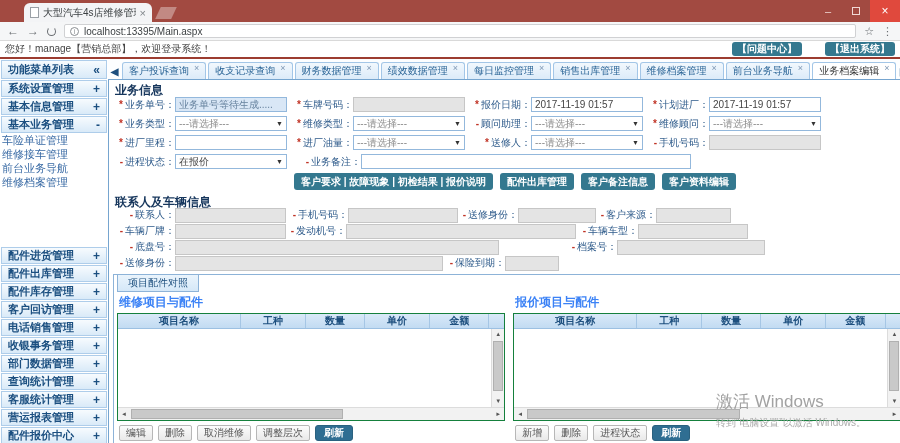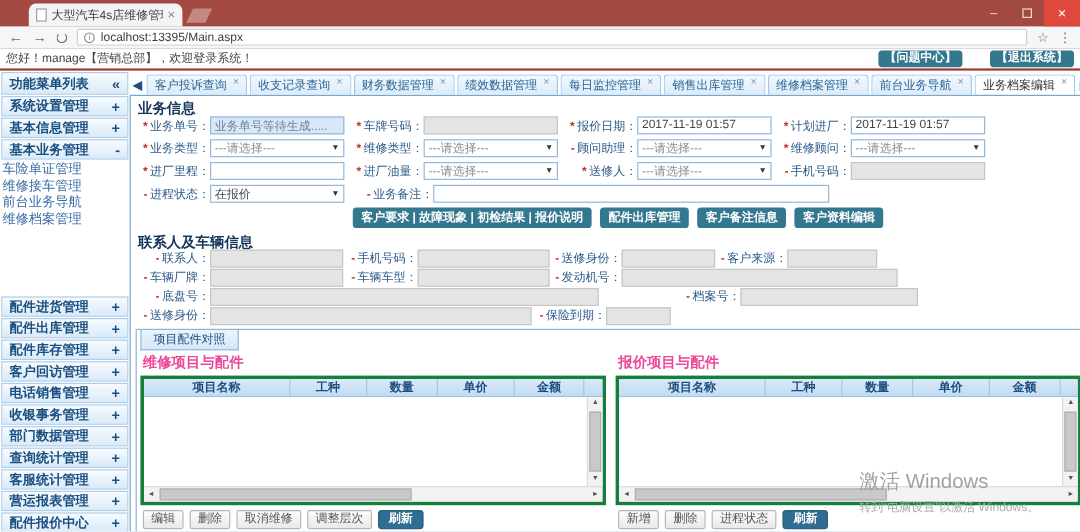--- a/index.html
+++ b/index.html
@@ -71,22 +71,22 @@
   .col { display:flex; align-items:center; margin-right:4px; }
 
   .btnrow { display:flex; gap:7px; padding:2px 0 2px 185px; height:21px; flex:none; }
   .tealbtn { background:#34788f; color:#fff; font-size:10px; font-weight:bold; border:none; border-radius:3px; padding:2px 7px; white-space:nowrap; line-height:12px; }
 
   
   .items-panel { margin:3px 4px 0 4px; border:1px solid #8db3d8; flex:none; }
   .ip-tab { display:inline-block; margin:0 0 0 3px; border:1px solid #8db3d8; border-top:none; background:linear-gradient(#eaf4fc,#d5e8f8); padding:1px 10px; font-size:10px; color:#1d4f7e; }
   .tables { display:flex; gap:8px; padding:0 3px; }
   .tblock { flex:1; min-width:0; }
-  .tblock-title { font-size:12px; font-weight:bold; color:#ec4899; padding:2px 0 2px 2px; }
-  .tbl { border:3px solid #15803d; height:108px; display:flex; flex-direction:column; background:#fff; }
+  .tblock-title { font-size:12px; font-weight:bold; color:#3b82f6; padding:2px 0 2px 2px; }
+  .tbl { border:1px solid #15803d; height:108px; display:flex; flex-direction:column; background:#fff; }
   .thead { display:flex; height:15px; flex:none; background:linear-gradient(#d9e9f8,#c2dbf2); border-bottom:1px solid #9cc0e2; }
   .th { border-right:1px solid #a5c6e5; font-size:10px; font-weight:bold; color:#1d4f7e; display:flex; align-items:center; justify-content:center; overflow:hidden; }
   .th:last-child { border-right:none; }
   .tbody { flex:1; position:relative; background:#fff; }
   .vscroll { position:absolute; right:0; top:0; bottom:0; width:13px; background:#f2f2f2; border-left:1px solid #dcdcdc; }
   .vscroll .up,.vscroll .dn { position:absolute; left:0; right:0; height:11px; font-size:6px; color:#555; text-align:center; line-height:11px; }
   .vscroll .up{top:0}.vscroll .dn{bottom:0}
   .vscroll .thumb { position:absolute; left:1px; right:1px; top:12px; height:50px; background:#c9c9c9; border:1px solid #b0b0b0; }
   .hscroll { height:13px; flex:none; background:#f2f2f2; border-top:1px solid #dcdcdc; position:relative; }
   .hscroll .lf,.hscroll .rt { position:absolute; top:0; bottom:0; width:12px; font-size:6px; color:#555; text-align:center; line-height:12px; }
@@ -380,26 +380,26 @@
             <span class="flabel w56"><i class="req">-</i><span>客户来源：</span></span>
             <span class="fld gray f75"></span>
           </span>
       </div>
       <div class="frow2">
         <span class="col">
             <span class="flabel w62"><i class="req">-</i><span>车辆厂牌：</span></span>
             <span class="fld gray f111"></span>
           </span>
         <span class="col">
+            <span class="flabel w56"><i class="req">-</i><span>发动机号：</span></span>
+            <span class="fld gray f230"></span>
+          </span>
+        <span class="col">
             <span class="flabel w58"><i class="req">-</i><span>车辆车型：</span></span>
             <span class="fld gray f110"></span>
-          </span>
-        <span class="col">
-            <span class="flabel w56"><i class="req">-</i><span>发动机号：</span></span>
-            <span class="fld gray f230"></span>
           </span>
       </div>
       <div class="frow2">
         <span class="col">
             <span class="flabel w62"><i class="req">-</i><span>底盘号：</span></span>
             <span class="fld gray f324"></span>
           </span>
         <span class="col" style="margin-left:56px">
             <span class="flabel w58"><i class="req">-</i><span>档案号：</span></span>
             <span class="fld gray f148"></span>

